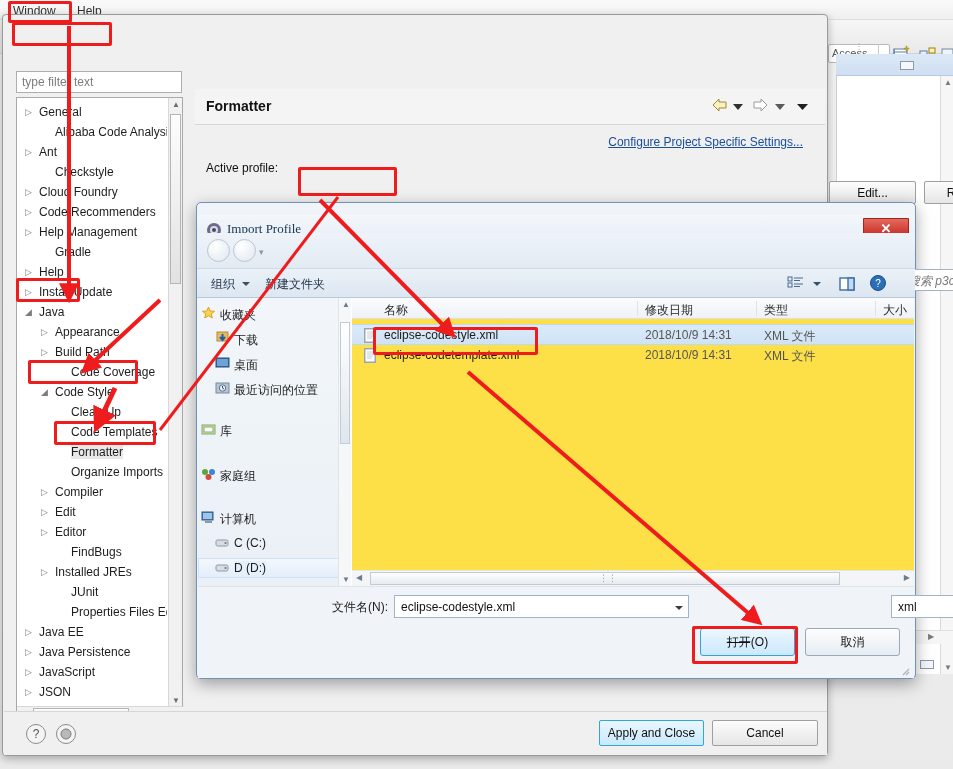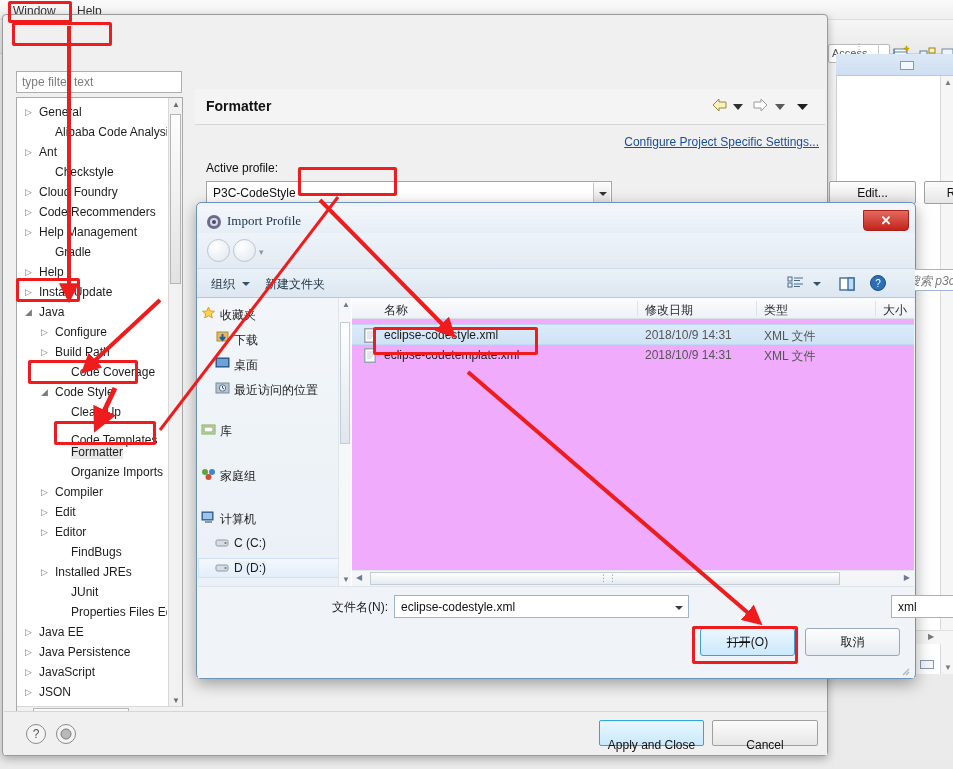--- a/index.html
+++ b/index.html
@@ -71,36 +71,36 @@
   .tnode .lbl { position:absolute; top:3px; }
   .tnode.sel .lbl { background:#e8e8e8; }
 
   
   .content-pane { position:absolute; left:191px; top:44px; width:630px; height:641px;
      background:#f0f0f0; }
   .pane-head { position:absolute; left:0; top:0; width:630px; height:36px;
      background:#f4f4f4; border-bottom:1px solid #d5d5d5; }
   .pane-title { position:absolute; left:11px; top:9px; font-size:14px; font-weight:bold; color:#111; }
   .nav-arrows { position:absolute; right:8px; top:8px; width:110px; height:20px; }
-  .cfg-link { position:absolute; right:6px; top:46px; font-size:12px; color:#1a4f9c; text-decoration:underline; }
+  .cfg-link { position:absolute; right:22px; top:46px; font-size:12px; color:#1a4f9c; text-decoration:underline; }
   .lbl-active { position:absolute; left:11px; top:72px; font-size:12px; color:#111; }
   .combo { position:absolute; background:#fff; border:1px solid #a5a5a5; font-size:12px; color:#111; }
   .combo .cap { position:absolute; left:6px; top:4px; }
   .combo .dd { position:absolute; right:1px; top:1px; bottom:1px; width:17px;
      background: linear-gradient(#fbfbfb,#e6e6e6); border-left:1px solid #c4c4c4; }
   .combo .dd:after { content:""; position:absolute; left:5px; top:9px; border:4px solid transparent; border-top-color:#333; }
   .btn { position:absolute; background: linear-gradient(#fcfcfc,#e6e6e6); border:1px solid #9f9f9f;
      border-radius:2px; font-size:12px; color:#111; text-align:center; }
   .btn span { position:relative; top:4px; }
 
   
   .imp { position:absolute; left:196px; top:202px; width:720px; height:477px;
      background:#f0f4f9; border:1px solid #6d93bb; border-radius:5px;
      box-shadow: 0 5px 16px rgba(0,0,0,.35); }
-  .imp-title { position:absolute; left:0; top:4px; width:718px; height:30px;
+  .imp-title { position:absolute; left:0; top:12px; width:718px; height:30px;
      background: linear-gradient(#f3f7fb,#e4ecf5); border-radius:4px 4px 0 0;padding-left:10px; }
   .imp-icon { position:absolute; left:9px; top:7px; width:16px; height:16px; }
   .imp-title-text { position:absolute; left:30px; top:6px; font-size:13px; color:#17334f;
      font-family:"Liberation Serif", serif; }
   .imp-close { position:absolute; right:6px; top:3px; width:46px; height:21px;
      background: linear-gradient(#e46a5f,#c3231b); border:1px solid #a4231c; border-radius:0 0 4px 4px;
      color:#fff; font-size:13px; text-align:center; }
   .imp-close span { position:relative; top:2px; font-weight:bold;}
 
   .imp-navbar { position:absolute; left:0; top:30px; width:718px; height:35px;
@@ -132,21 +132,21 @@
   .nav-item { position:absolute; left:22px; font-size:12px; color:#1b1b1b; white-space:nowrap; }
   .nav-ico { position:absolute; left:3px; width:16px; height:14px; }
   .nav-item.sel { background:#e5f0fb; }
   .nav-sel-bg { position:absolute; left:0; width:141px; height:20px;
      background: linear-gradient(#f3f8fd,#e2eefa); border:1px solid #cfe1f2; }
   .nav-vscroll { position:absolute; left:140px; top:0; width:13px; height:288px;
      background:#f5f7f9; border-left:1px solid #e0e5ea; }
   .nav-vthumb { position:absolute; left:1px; top:24px; width:10px; height:122px;
      background: linear-gradient(#ffffff,#dfe6ed); border:1px solid #c2ccd6; }
 
-  .file-pane { position:absolute; left:154px; top:0; width:562px; height:288px; background:#f0abfc; }
+  .file-pane { position:absolute; left:154px; top:0; width:562px; height:288px; background:#fde047; }
   .col-head { position:absolute; left:0; top:0; width:562px; height:21px;
      background: linear-gradient(#fbfcfd,#eef2f6); border-bottom:1px solid #d9e0e7; }
   .col-lbl { position:absolute; top:4px; font-size:12px; color:#2a2a2a; }
   .col-div { position:absolute; top:3px; width:1px; height:15px; background:#dde3e9; }
   .frow { position:absolute; left:0; width:562px; height:21px; }
   .frow.sel { background: linear-gradient(#dbeaf8,#cfe3f6); border-top:1px solid #bfd9f0; border-bottom:1px solid #bfd9f0; }
   .fico { position:absolute; left:12px; top:3px; width:12px; height:15px; background:#fff;
      border:1px solid #9aa7b3; }
   .fname { position:absolute; left:32px; top:3px; font-size:12px; color:#1b1b1b; }
   .fdate { position:absolute; left:293px; top:3px; font-size:12px; color:#555; }
@@ -174,21 +174,21 @@
 
   
   .prefs-bottom { position:absolute; left:1px; top:696px; width:823px; height:44px;
      background:#f0f0f0; border-top:1px solid #d6d6d6; }
   .pb-icon { position:absolute; top:12px; width:20px; height:20px; border:1px solid #8b8b8b;
      border-radius:50%; background:#f4f4f4; color:#555; font-size:12px; text-align:center; }
   .pb-icon span { position:relative; top:2px; }
   .ecl-btn { position:absolute; top:8px; height:26px; background: linear-gradient(#fcfcfc,#e6e6e6);
      border:1px solid #9f9f9f; border-radius:2px; font-size:12px; text-align:center; color:#111; }
   .ecl-btn.primary { background: linear-gradient(#e9f7ff,#c9e9fb); border:1px solid #2ea6e0; }
-  .ecl-btn span { position:relative; top:17px;text-align:center; }
+  .ecl-btn span { position:relative; top:5px;text-align:center; }
 
   
   .behind-btn { position:absolute; top:666px; height:26px; background: linear-gradient(#f3f3f3,#dcdcdc);
      border:1px solid #a6a6a6; border-radius:2px; font-size:12px; text-align:center; color:#2c2c2c; }
   .behind-btn span { position:relative; top:5px; }
 
   
   .ann-box { position:absolute; border:3px solid #ee1c1c; border-radius:2px; pointer-events:none; }
   .ann-svg { position:absolute; left:0; top:0; width:953px; height:769px; pointer-events:none; }
 </style>
@@ -298,37 +298,37 @@
             <div class="tnode" style="top: 184px;">
               <span class="arr" style="left: 8px;">▷</span>
               <span class="lbl" style="left: 22px;">Install/Update</span>
             </div>
             <div class="tnode" style="top: 204px;">
               <span class="arr" style="left: 8px;">◢</span>
               <span class="lbl" style="left: 22px;">Java</span>
             </div>
             <div class="tnode" style="top: 224px;">
               <span class="arr" style="left: 24px;">▷</span>
-              <span class="lbl" style="left: 38px;">Configure</span>
+              <span class="lbl" style="left: 38px;">Appearance</span>
             </div>
             <div class="tnode" style="top: 244px;">
               <span class="arr" style="left: 24px;">▷</span>
               <span class="lbl" style="left: 38px;">Build Path</span>
             </div>
             <div class="tnode" style="top: 264px;">
               <span class="lbl" style="left: 54px;">Code Coverage</span>
             </div>
             <div class="tnode" style="top: 284px;">
               <span class="arr" style="left: 24px;">◢</span>
               <span class="lbl" style="left: 38px;">Code Style</span>
             </div>
             <div class="tnode" style="top: 304px;">
               <span class="lbl" style="left: 54px;">Clean Up</span>
             </div>
-            <div class="tnode" style="top: 332px;">
+            <div class="tnode" style="top: 324px;">
               <span class="lbl" style="left: 54px;">Code Templates</span>
             </div>
             <div class="tnode sel" style="top: 344px;">
               <span class="lbl" style="left: 54px;">Formatter</span>
             </div>
             <div class="tnode" style="top: 364px;">
               <span class="lbl" style="left: 54px;">Organize Imports</span>
             </div>
             <div class="tnode" style="top: 384px;">
               <span class="arr" style="left: 24px;">▷</span>
@@ -413,24 +413,20 @@
                   <path d="M0 1 L11 1 L5.5 7 Z" fill="#1f1f1f"></path>
                 </svg>
             </span>
           </div>
         </div>
 
         <a class="cfg-link" href="#">Configure Project Specific Settings...</a>
 
         <div class="lbl-active">Active profile:</div>
 
-        <div class="combo" style="left:11px;top:92px;width:406px;height:23px;">
-          <span class="cap">P3C-CodeStyle</span>
-          <span class="dd"></span>
-        </div>
         <div class="btn" style="left:634px;top:92px;width:87px;height:23px;">
           <span>Edit...</span>
         </div>
         <div class="btn" style="left:729px;top:92px;width:90px;height:23px;">
           <span>Remove</span>
         </div>
 
         <div class="btn" style="left:11px;top:125px;width:91px;height:24px;">
           <span>New...</span>
         </div>

